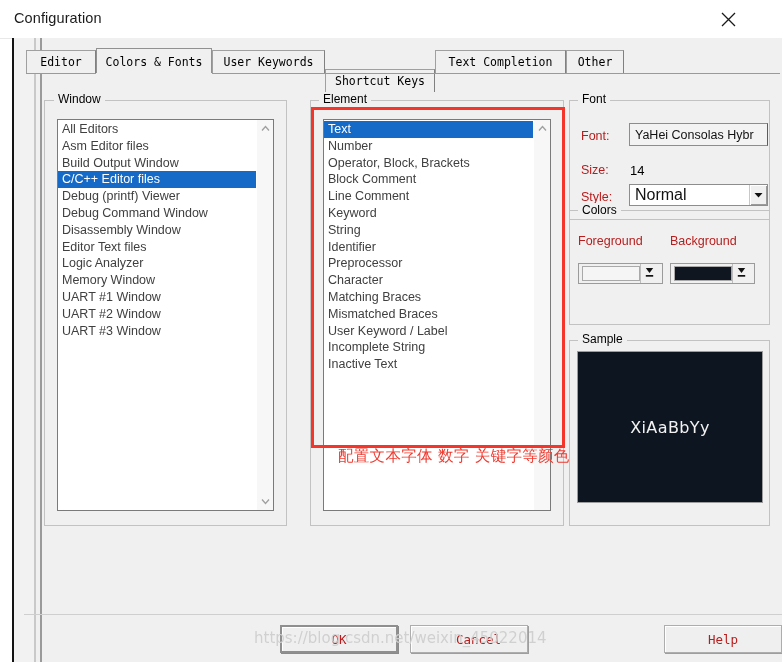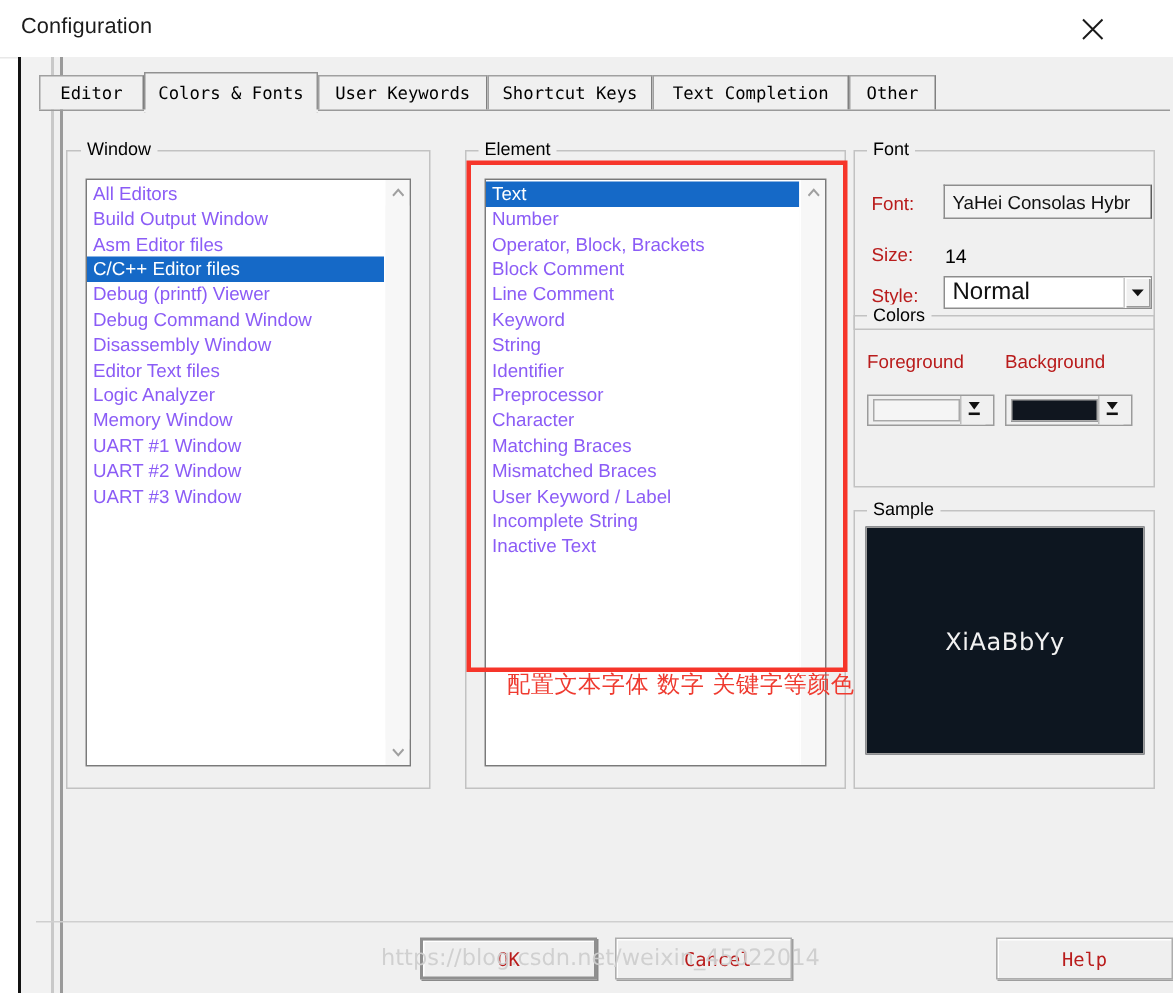--- a/index.html
+++ b/index.html
@@ -107,21 +107,21 @@
   }
   .listbox-inner {
     position: absolute; left: 0; top: 0; right: 17px; bottom: 0;
     padding-top: 1px;
     overflow: hidden;
   }
   .list-item {
     height: 16.8px; line-height: 16.8px;
     padding-left: 4px;
     font-size: 12.5px;
-    color: #8b5cf6;
+    color: #404040;
     white-space: nowrap;
     cursor: default;
   }
   .list-item.sel {
     background: #1569c7;
     color: #ffffff;
   }
   
   .vscroll {
     position: absolute; top: 0; right: 0; width: 17px; bottom: 0;
@@ -293,35 +293,35 @@
 
   <div class="edge-a"></div>
   <div class="edge-b"></div>
   <div class="edge-c"></div>
   <div class="edge-d"></div>
 
   <div id="tabstrip">
     <div class="tab" style="left:0px;   width:70px;">Editor</div>
     <div class="tab sel" style="left:70px;  width:116px;">Colors &amp; Fonts</div>
     <div class="tab" style="left:186px; width:113px;">User Keywords</div>
-    <div class="tab" style="left:299px; width:110px;">Shortcut Keys</div>
+    <div class="tab" style="left:299px; width:110px;margin-top:19px;">Shortcut Keys</div>
     <div class="tab" style="left:409px; width:131px;">Text Completion</div>
     <div class="tab" style="left:540px; width:58px;">Other</div>
   </div>
   <div id="tab-underline"></div>
   <div id="tab-underline-cover" style="left:84px; width:116px;"></div>
 
   <div class="group" style="left:32px; top:62px; width:243px; height:426px;"></div>
   <div class="group-label" style="left:42px; top:54px;">Window</div>
 
   <div class="listbox" style="left:45px; top:81px; width:217px; height:392px;">
     <div class="listbox-inner">
       <div class="list-item">All Editors</div>
+      <div class="list-item">Asm Editor files</div>
       <div class="list-item">Build Output Window</div>
-      <div class="list-item">Asm Editor files</div>
       <div class="list-item sel">C/C++ Editor files</div>
       <div class="list-item">Debug (printf) Viewer</div>
       <div class="list-item">Debug Command Window</div>
       <div class="list-item">Disassembly Window</div>
       <div class="list-item">Editor Text files</div>
       <div class="list-item">Logic Analyzer</div>
       <div class="list-item">Memory Window</div>
       <div class="list-item">UART #1 Window</div>
       <div class="list-item">UART #2 Window</div>
       <div class="list-item">UART #3 Window</div>

